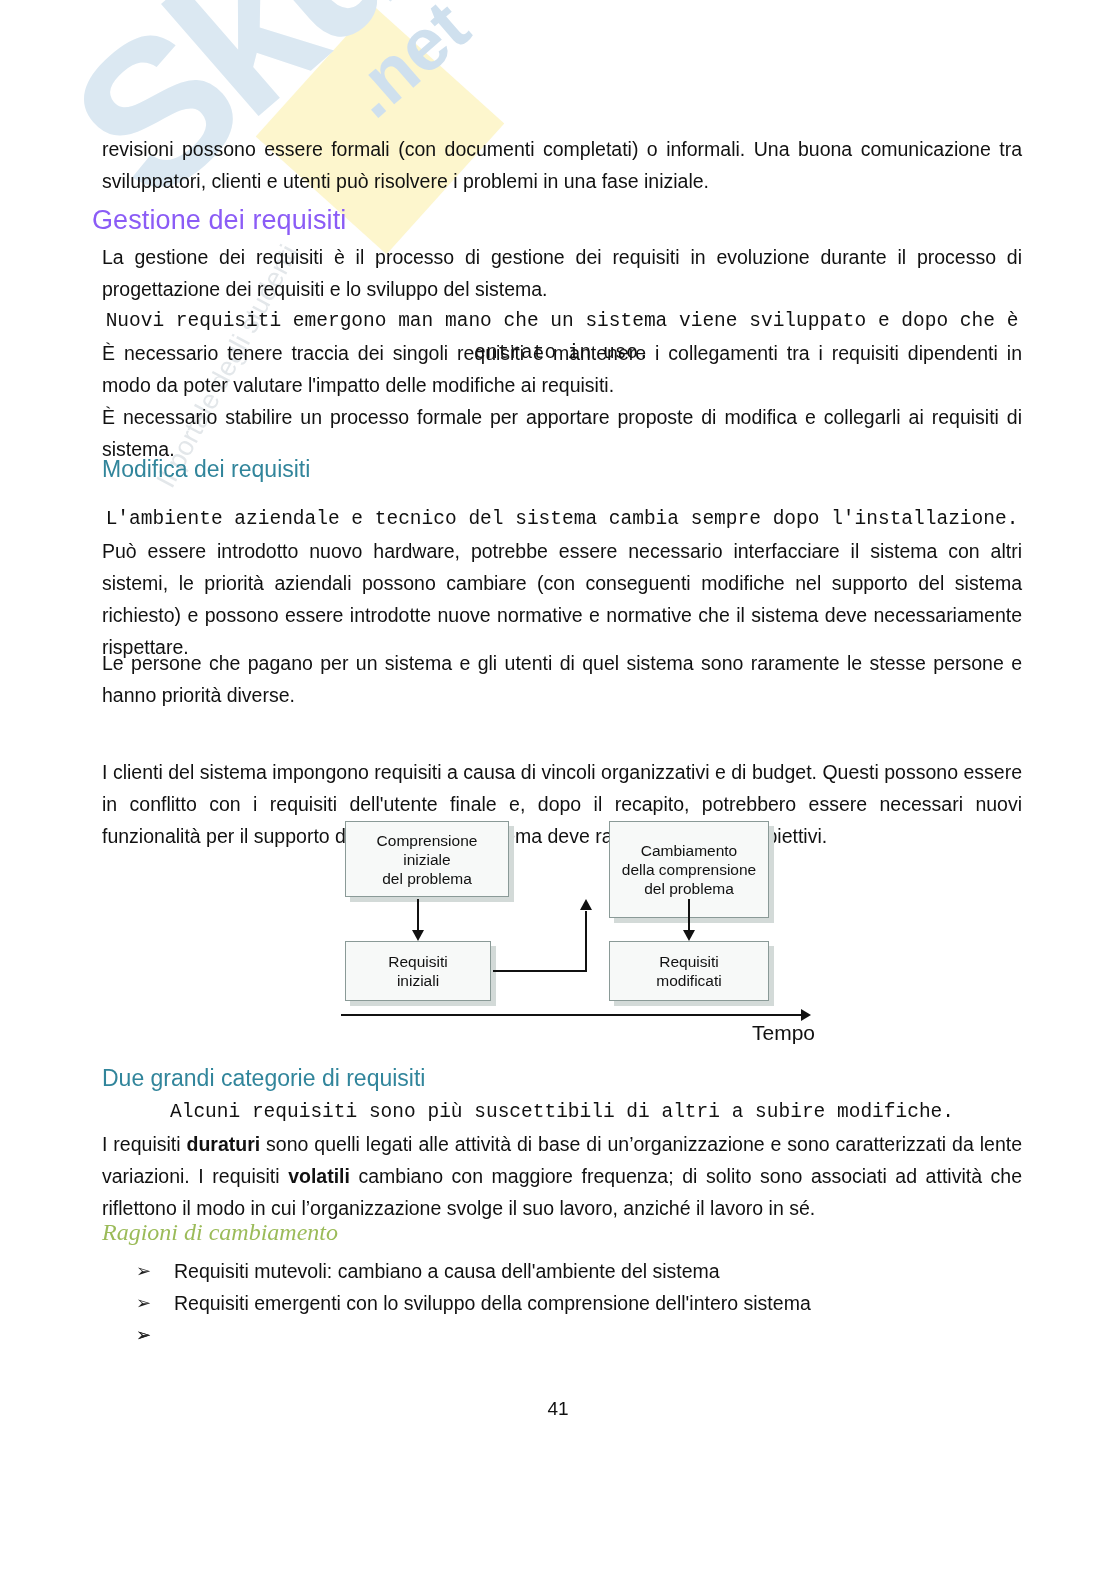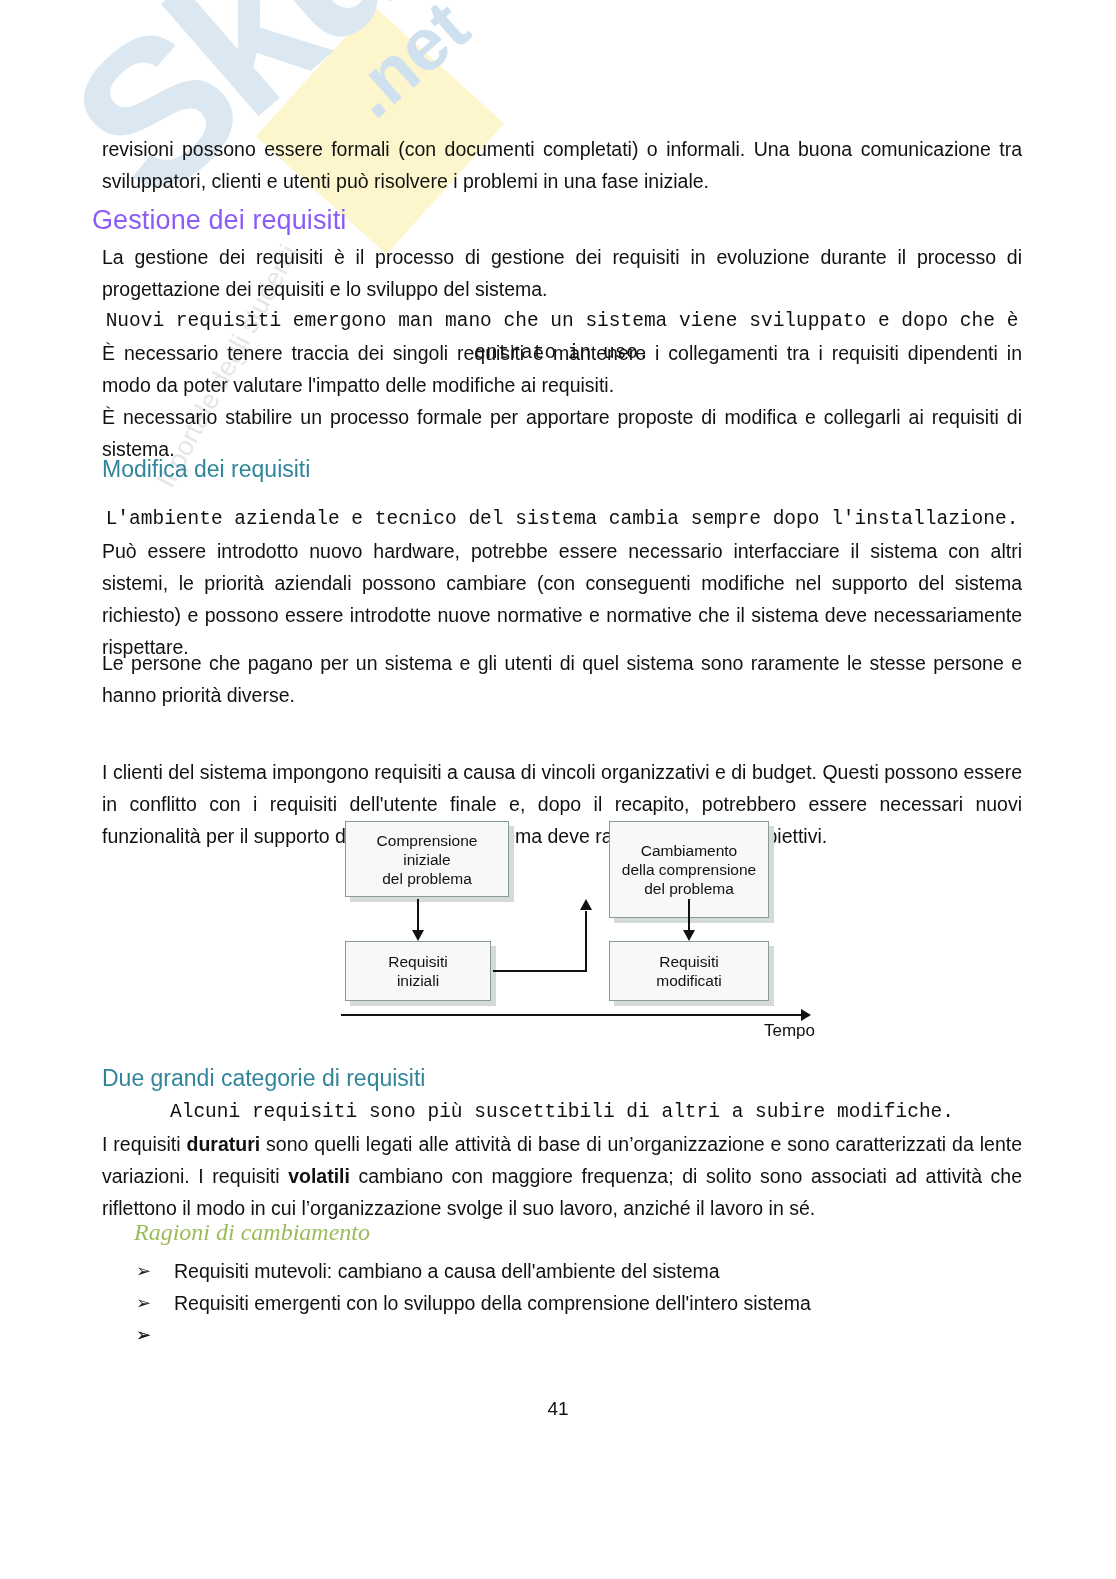--- a/index.html
+++ b/index.html
@@ -187,21 +187,21 @@
     width: 0; height: 0;
     border-top: 6px solid transparent;
     border-bottom: 6px solid transparent;
     border-left: 10px solid #111111;
   }
   .tempo-label {
     position: absolute;
     right: 2px;
     top: 206px;
     font-family: "Liberation Sans", sans-serif;
-    font-size: 17px;
+    font-size: 21px;
     color: #111111;
   }
 
   .page-number {
     position: absolute;
     left: 0;
     top: 1398px;
     width: 1116px;
     text-align: center;
     font-size: 19px;
@@ -276,21 +276,21 @@
       <div class="harrow-head" style="left:464px; top:194px;"></div>
       <div class="tempo-label">Tempo</div>
     </div>
 
     <h2 class="teal-head" style="top:1065px;">Due grandi categorie di requisiti</h2>
 
     <div class="body-text noj" style="top:1096px;">Alcuni requisiti sono più suscettibili di altri a subire modifiche.</div>
 
     <div class="body-text" style="top:1128px;"><span>I requisiti </span><b>duraturi</b><span> sono quelli legati alle attività di base di un’organizzazione e sono caratterizzati da lente variazioni. I requisiti </span><b>volatili</b><span> cambiano con maggiore frequenza; di solito sono associati ad attività che riflettono il modo in cui l’organizzazione svolge il suo lavoro, anziché il lavoro in sé.</span></div>
 
-    <h3 class="green-head" style="top:1219px;margin-left:32px;">Ragioni di cambiamento</h3>
+    <h3 class="green-head" style="top:1219px;">Ragioni di cambiamento</h3>
 
     <ul class="bullet-list" style="top:1255px;">
       <li>
         <span class="arrow">➢</span>
         <span>Requisiti mutevoli: cambiano a causa dell'ambiente del sistema</span>
       </li>
       <li>
         <span class="arrow">➢</span>
         <span>Requisiti emergenti con lo sviluppo della comprensione dell'intero sistema</span>
       </li>

